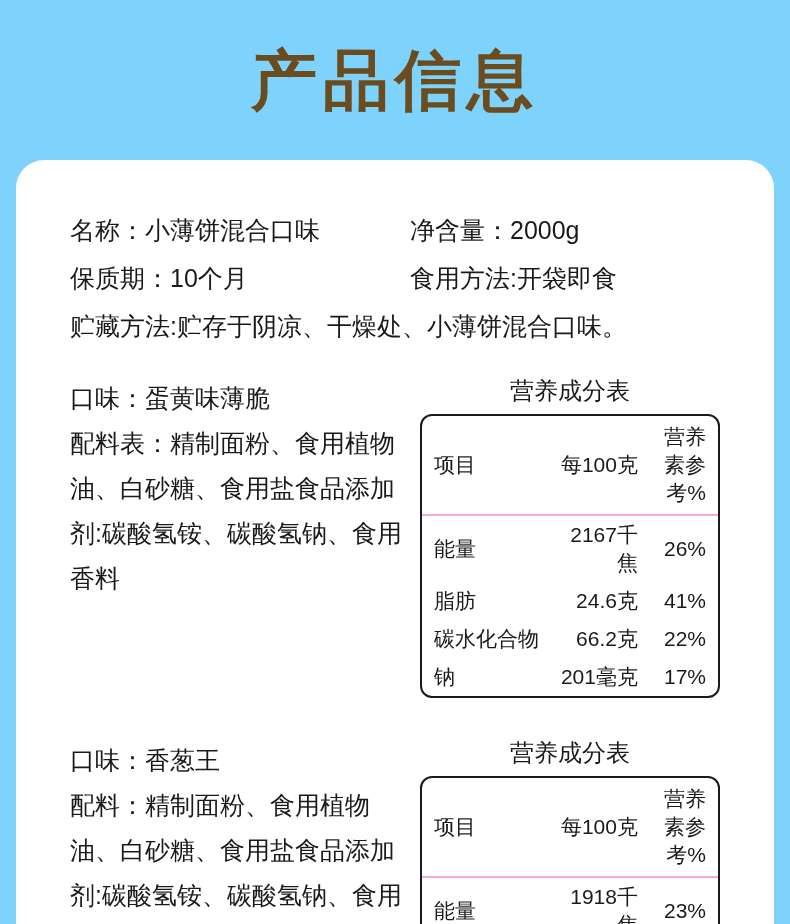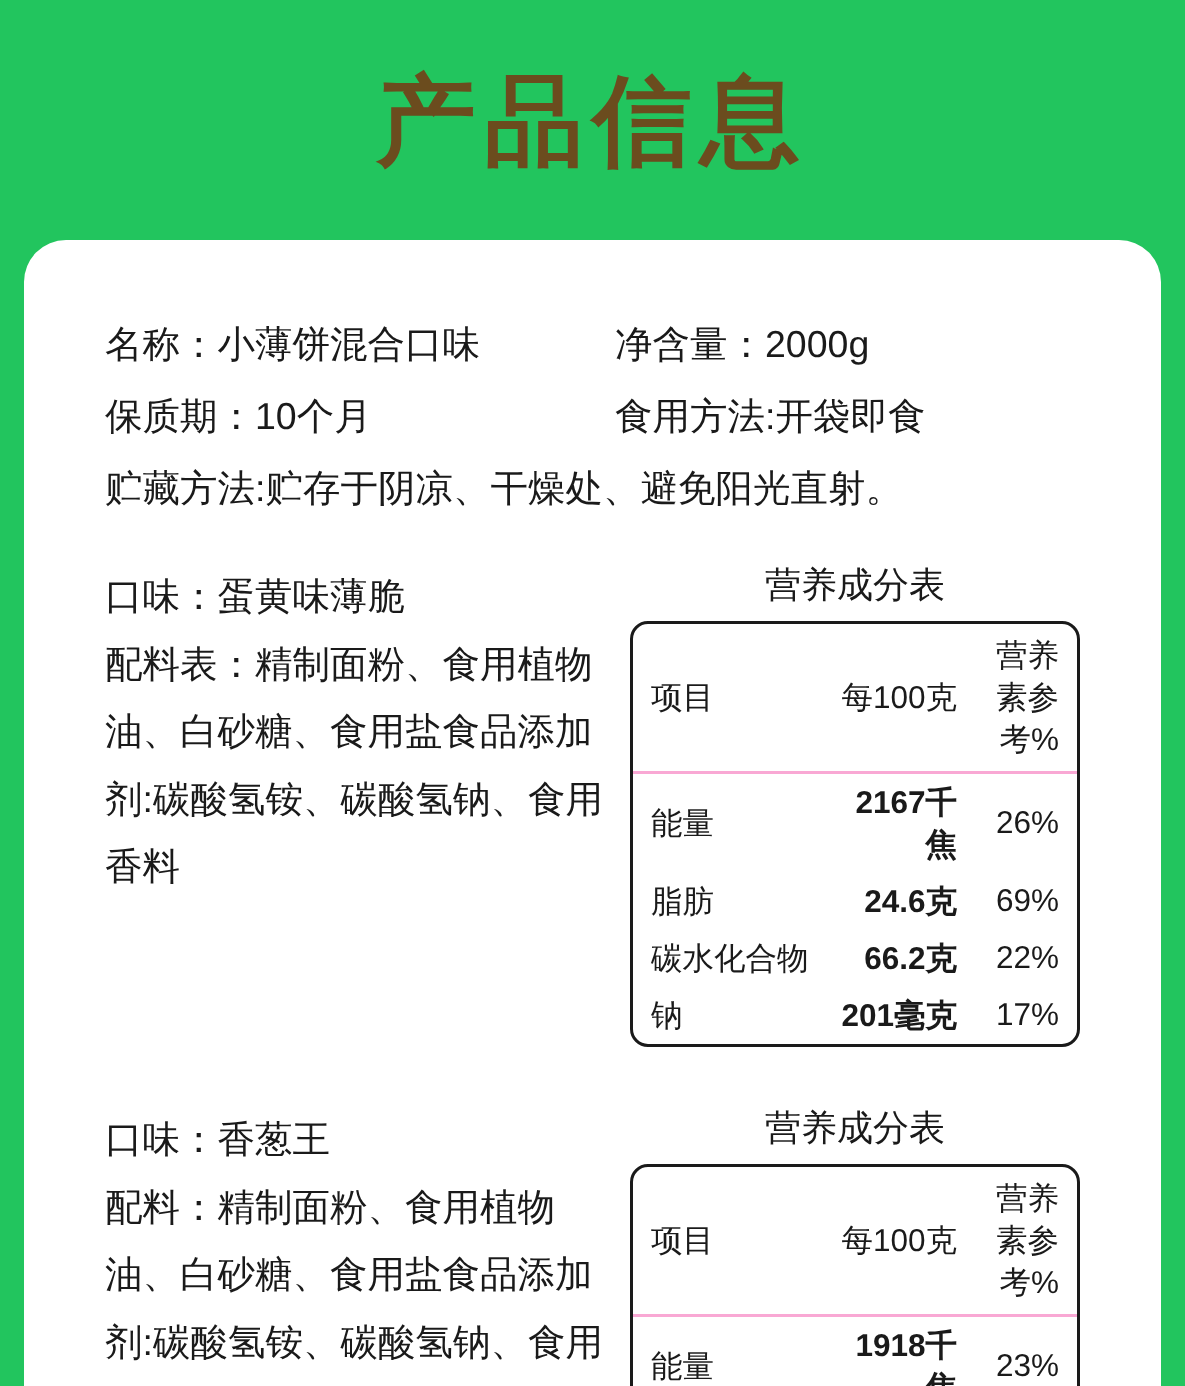--- a/index.html
+++ b/index.html
@@ -10,21 +10,21 @@
     width: 790px;
     height: 924px;
     background: #f6d9a0;
     font-family: "Liberation Sans", sans-serif;
     overflow: hidden;
   }
   .page {
     position: relative;
     width: 790px;
     height: 924px;
-    background: #22c55e;
+    background: #7dd3fc;
     box-sizing: border-box;
   }
   .header {
     height: 160px;
     display: flex;
     align-items: center;
     justify-content: center;
   }
   .header-title {
     font-size: 66px;
@@ -99,21 +99,21 @@
   }
   table.nt th {
     font-weight: normal;
     padding: 7px 4px 7px 4px;
     border-bottom: 2px solid #f9a8d4;
   }
   table.nt td {
     padding: 5px 4px;
   }
   .c1 { text-align: left; padding-left: 12px !important; width: 42%; }
-  .c2 { text-align: right; width: 33%; padding-right: 6px !important; font-weight: bold;}
+  .c2 { text-align: right; width: 33%; padding-right: 6px !important;}
   .c3 { text-align: right; padding-right: 12px !important; width: 25%; }
   .sec2 {
     margin-top: 40px;
   }
 </style>
 </head>
 <body>
 
 <div class="page">
 
@@ -136,21 +136,21 @@
 
       <div class="info-row">
         <div class="info-left">
           <span>保质期：</span><span>10个月</span>
         </div>
         <div class="info-right">
           <span>食用方法:</span><span>开袋即食</span>
         </div>
       </div>
 
-      <div class="info-full">贮藏方法:贮存于阴凉、干燥处、避免阳光直射。</div>
+      <div class="info-full">贮藏方法:贮存于阴凉、干燥处、小薄饼混合口味。</div>
     </div>
 
     <div class="flavor-section">
       <div class="flavor-left">
         <div style="white-space:nowrap;">
           <span>口味：</span><span>蛋黄味薄脆</span>
         </div>
         <div>
           <span>配料表：</span><span>精制面粉、食用植物油、白砂糖、食用盐食品添加剂:碳酸氢铵、碳酸氢钠、食用香料</span>
         </div>
@@ -168,21 +168,21 @@
             </thead>
             <tbody>
               <tr>
                 <td class="c1">能量</td>
                 <td class="c2">2167千焦</td>
                 <td class="c3">26%</td>
               </tr>
               <tr>
                 <td class="c1">脂肪</td>
                 <td class="c2">24.6克</td>
-                <td class="c3">69%</td>
+                <td class="c3">41%</td>
               </tr>
               <tr>
                 <td class="c1">碳水化合物</td>
                 <td class="c2">66.2克</td>
                 <td class="c3">22%</td>
               </tr>
               <tr>
                 <td class="c1">钠</td>
                 <td class="c2">201毫克</td>
                 <td class="c3">17%</td>

